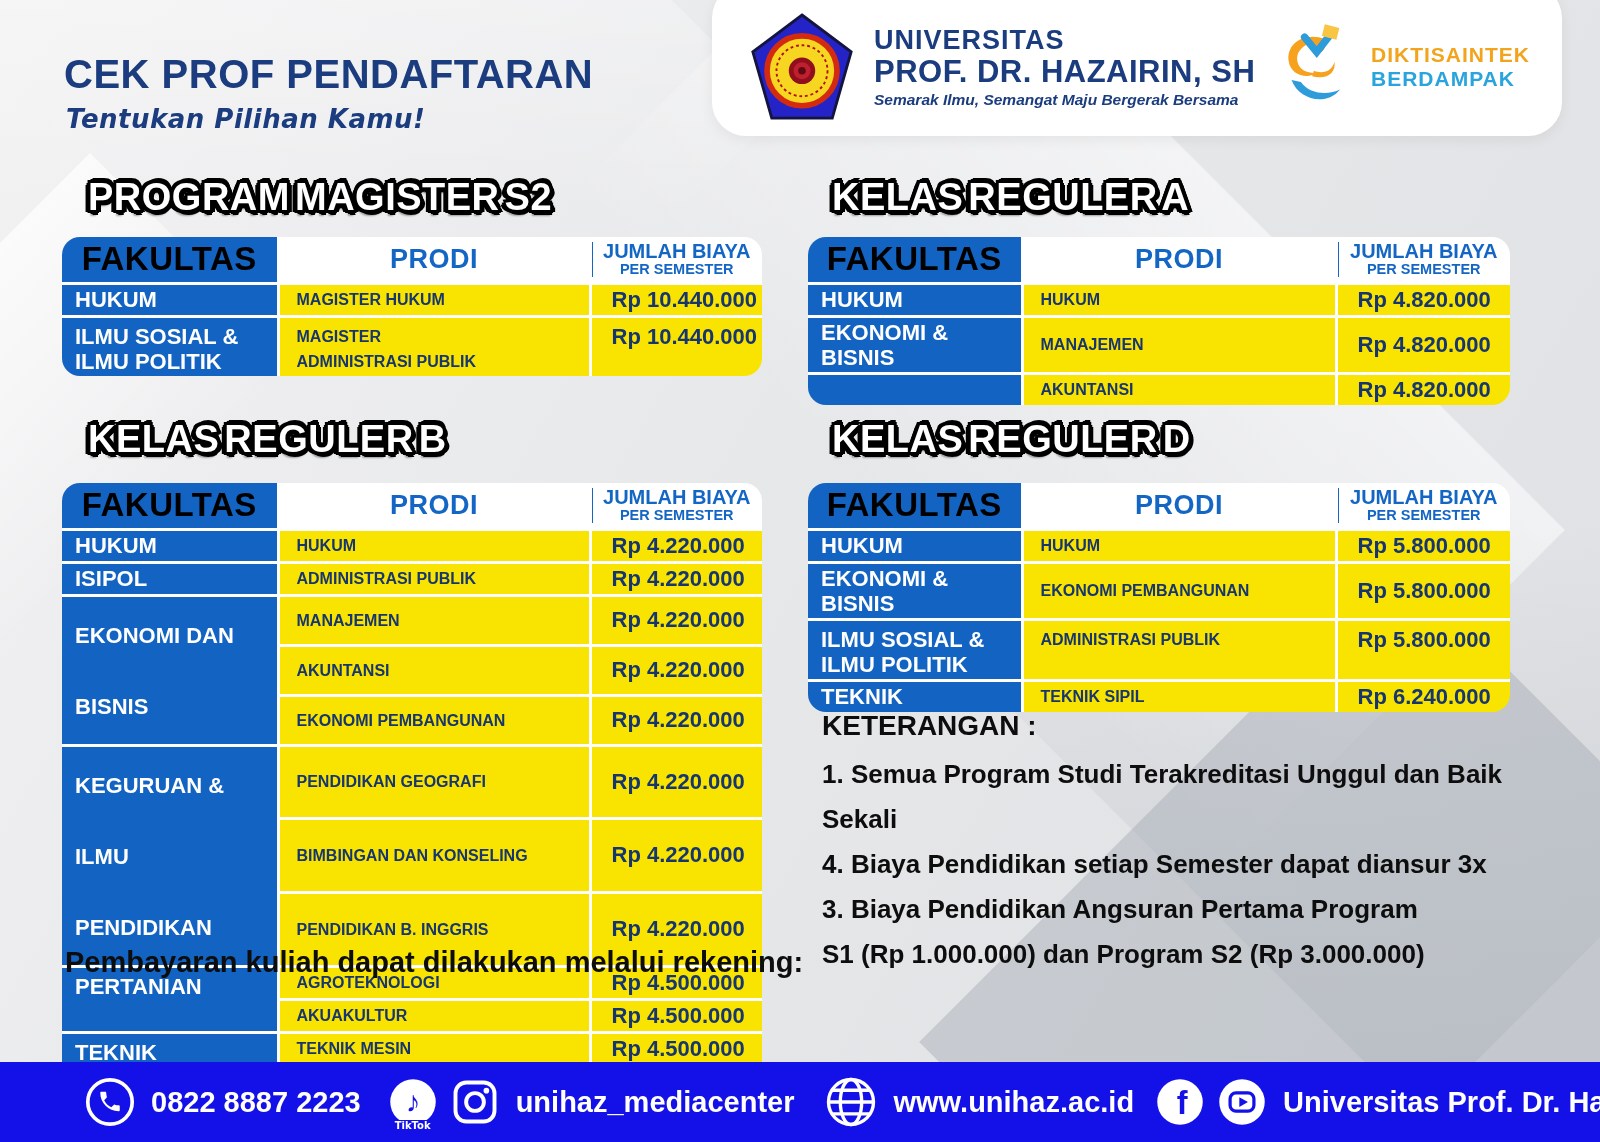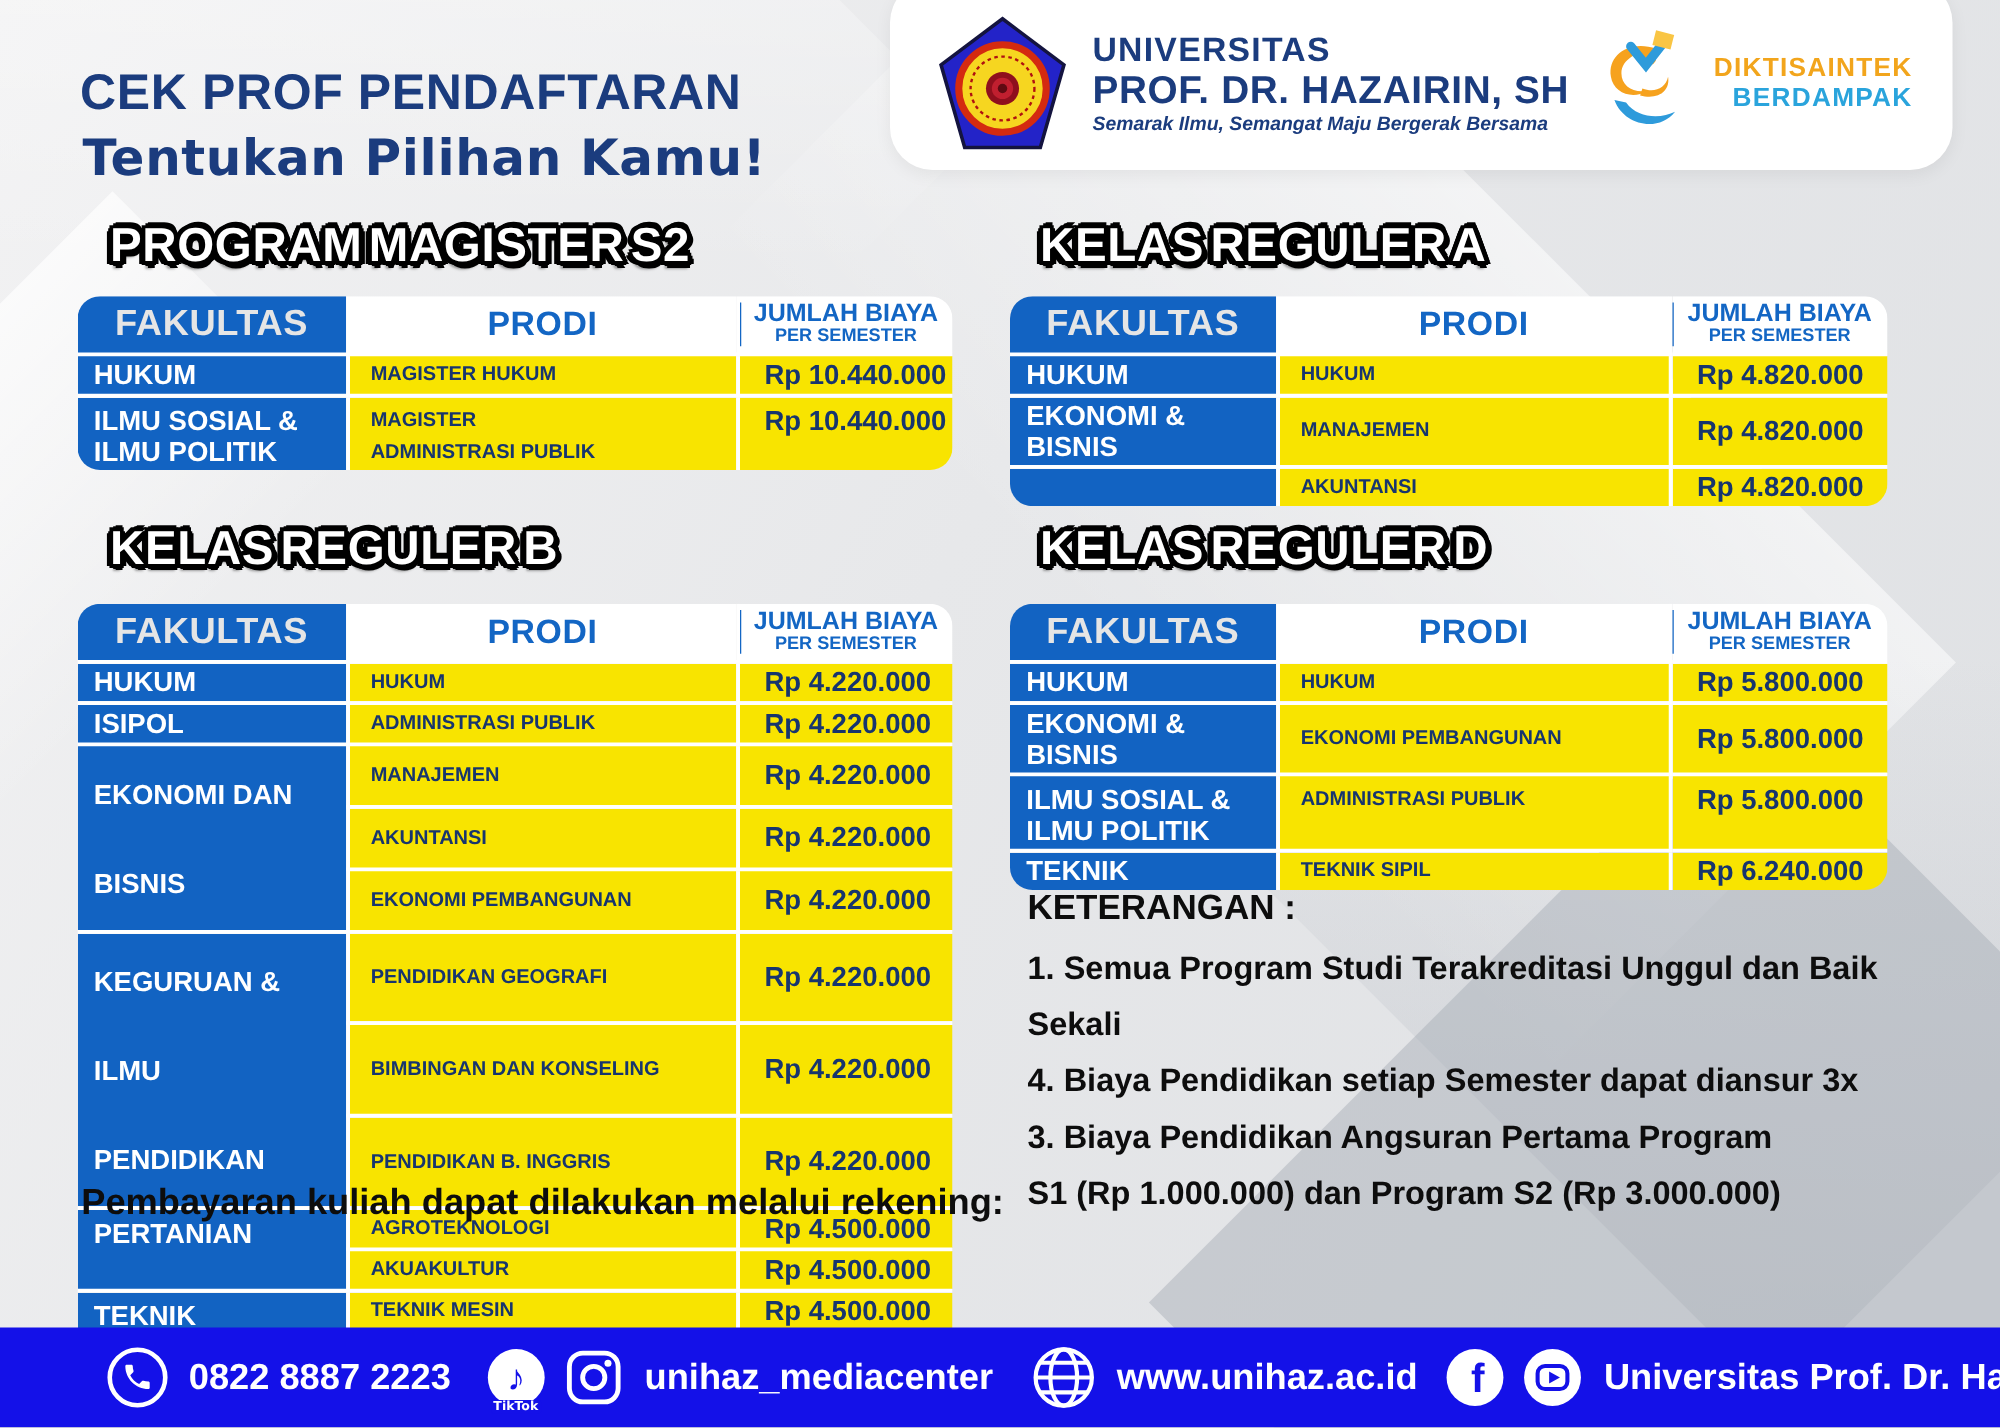--- a/index.html
+++ b/index.html
@@ -16,33 +16,33 @@
        background:linear-gradient(to top left,rgba(178,183,192,.45),rgba(178,183,192,0) 55%);}
   .sh4{right:-140px;bottom:-240px;width:680px;height:680px;transform:rotate(45deg);
        background:rgba(164,170,180,.45);}
   .sh5{left:-120px;top:240px;width:420px;height:420px;transform:rotate(45deg);
        background:linear-gradient(to right,rgba(255,255,255,.7),rgba(255,255,255,0) 70%);}
 
   .z{position:absolute;z-index:2;}
 
   
   .hero-title{left:64px;top:52px;font-size:40px;font-weight:800;color:#1b3c7e;letter-spacing:.5px;}
-  .hero-sub{left:66px;top:104px;font-size:40px;font-weight:700;color:#1b3c7e;
-            font-family:"DejaVu Sans",sans-serif;letter-spacing:.5px;}
+  .hero-sub{left:66px;top:104px;font-size:26px;font-weight:700;color:#1b3c7e;
+            font-family:"DejaVu Sans",sans-serif;letter-spacing:.5px;font-style:italic;}
 
   
   .brand-card{left:712px;top:-16px;width:850px;height:152px;background:#fff;border-radius:34px;
               display:flex;align-items:center;padding:14px 26px 0 38px;box-shadow:0 4px 14px rgba(0,0,0,.06);}
   .crest{flex:0 0 auto;margin-right:20px;}
   .uni-text{flex:0 0 auto;}
   .uni-l1{font-size:27px;font-weight:800;color:#1b3c7e;letter-spacing:1px;line-height:29px;}
   .uni-l2{font-size:31px;font-weight:800;color:#1b3c7e;letter-spacing:.5px;line-height:33px;}
   .uni-tag{font-size:15.5px;font-weight:700;font-style:italic;color:#1b3c7e;margin-top:3px;}
   .partner{display:flex;align-items:center;margin-left:auto;margin-right:6px;}
-  .partner-text{margin-left:16px;text-align:right;}
+  .partner-text{margin-left:16px;}
   .p-l1{font-size:21px;font-weight:800;color:#f2a51c;letter-spacing:1px;line-height:24px;}
   .p-l2{font-size:21px;font-weight:800;color:#2aa4dc;letter-spacing:1px;line-height:24px;}
 
   
   .sec-title{font-size:38px;font-weight:800;color:#fff;letter-spacing:.5px;word-spacing:-6px;
      text-shadow:4px 0 0 #000,-4px 0 0 #000,0 4px 0 #000,0 -4px 0 #000,
                  3px 3px 0 #000,-3px 3px 0 #000,3px -3px 0 #000,-3px -3px 0 #000,
                  5px 2px 0 #000,-5px 2px 0 #000,2px 5px 0 #000,2px -5px 0 #000,
                  0 6px 2px rgba(0,0,0,.35);}
   .t-mag{left:88px;top:176px;}
@@ -56,21 +56,21 @@
   .tbl-ra{left:808px;top:237px;width:702px;}
   .tbl-rb{left:62px;top:483px;width:700px;}
   .tbl-rd{left:808px;top:483px;width:702px;}
   table.fee{border-collapse:collapse;width:100%;table-layout:fixed;}
   table.fee th,table.fee td{border:3px solid #fff;overflow:hidden;}
   table.fee tr:first-child>*{border-top:0;}
   table.fee tr:last-child>*{border-bottom:0;}
   table.fee tr>*:first-child{border-left:0;}
   table.fee tr>*:last-child{border-right:0;}
   table.fee th{height:46px;font-weight:800;text-align:center;vertical-align:middle;}
-  .th-fak{background:#1263c2;color:#e5e5e5;font-size:29px;letter-spacing:.5px;}
+  .th-fak{background:#1263c2;color:#000000;font-size:33px;letter-spacing:.5px;}
   .th-prodi{background:#fff;color:#1366c4;font-size:27px;letter-spacing:.5px;}
   .th-jumlah{background:#fff;color:#1366c4;position:relative;}
   .th-jumlah::before{content:"";position:absolute;left:-2px;top:5px;bottom:5px;width:3px;background:#1366c4;}
   .j1{font-size:20px;line-height:21px;font-weight:800;}
   .j2{font-size:14.5px;line-height:15px;font-weight:800;}
   table.fee td{height:30px;vertical-align:middle;}
   table.fee.compact td{height:27px;}
   tr.tall td{height:60px;}
   td.fak{background:#1263c2;color:#fff;font-size:22px;font-weight:700;padding:2px 6px 2px 13px;
          white-space:pre-line;line-height:25px;}

